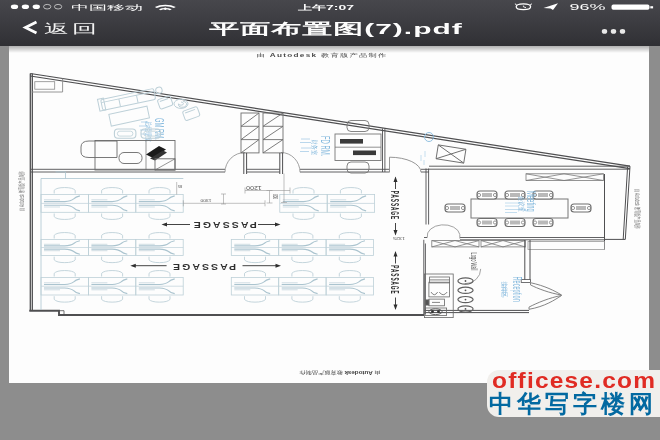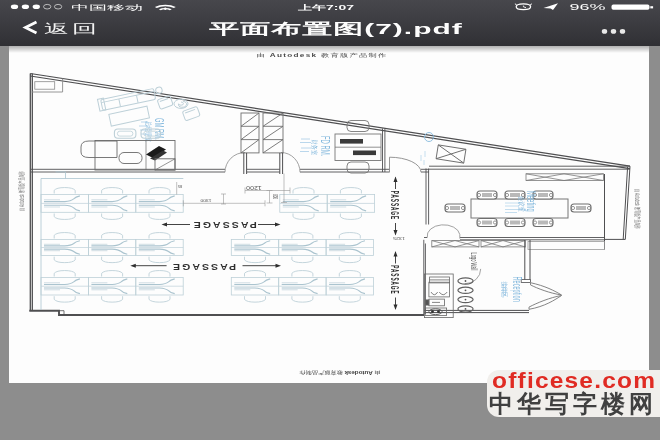--- a/index.html
+++ b/index.html
@@ -515,15 +515,15 @@
           <ellipse cx="613.5" cy="31.4" rx="2.7" ry="2.3"></ellipse>
           <ellipse cx="622.5" cy="31.4" rx="2.7" ry="2.3"></ellipse>
 </g>
 </svg>
 </div>
 
 <div style="position:absolute;left:487px;top:370px;width:201px;height:47px;background:#f1efec;border-radius:12px;z-index:4;overflow:hidden">
 
 <div style="position:absolute;left:5px;top:-1px;font-size:24.5px;font-weight:bold;color:#e02b23;letter-spacing:1.2px;white-space:nowrap;transform:scale(1,0.87);transform-origin:left top;">officese.com</div>
 
-<div style="position:absolute;left:2px;top:17.5px;font-size:24px;font-weight:bold;color:#404040;letter-spacing:4px;white-space:nowrap;">中华写字楼网</div>
+<div style="position:absolute;left:2px;top:17.5px;font-size:24px;font-weight:bold;color:#0369a1;letter-spacing:4px;white-space:nowrap;">中华写字楼网</div>
 </div>
 </div>
 
 </body></html>

